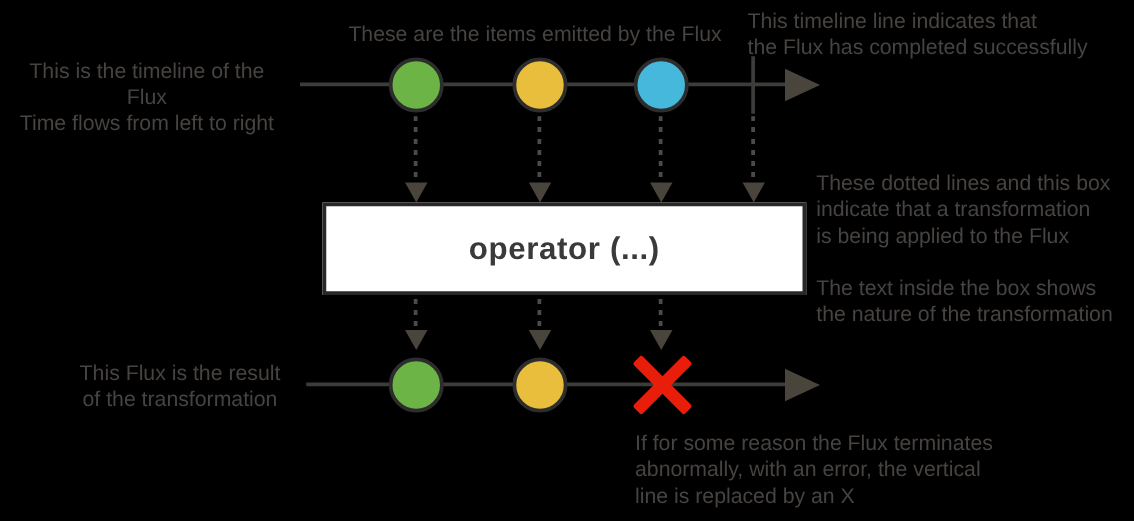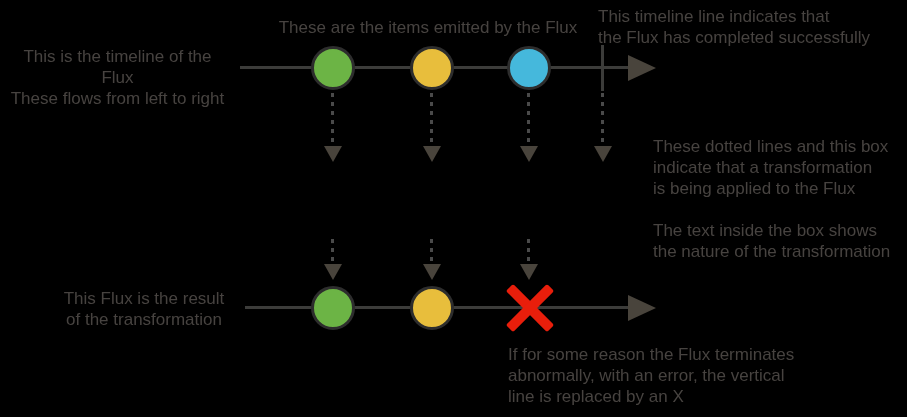--- a/index.html
+++ b/index.html
@@ -92,21 +92,21 @@
   }
   .error-x .bar.a { transform: rotate(45deg); }
   .error-x .bar.b { transform: rotate(-45deg); }
 </style>
 </head>
 <body>
 
 <div class="canvas">
 
   <div class="note centered" style="left:10px; top:46px; width:215px;">This is the timeline of the Flux
-These flows from left to right</div>
+Time flows from left to right</div>
 
   <div class="note centered" style="left:278px; top:17px; width:300px;text-align:center;">These are the items emitted by the Flux</div>
 
   <div class="note" style="left:598px; top:6px; width:280px;">This timeline line indicates that
 the Flux has completed successfully</div>
 
   <div class="note" style="left:653px; top:136px; width:260px;">These dotted lines and this box
 indicate that a transformation
 is being applied to the Flux
 
@@ -138,20 +138,23 @@
   </div>
   <div class="dotted-arrow" style="left:527px; top:93px;">
     <div class="dashes" style="height:53px;"></div>
     <div class="tri-down" style="top:53px;"></div>
   </div>
   <div class="dotted-arrow" style="left:601px; top:93px;">
     <div class="dashes" style="height:53px;"></div>
     <div class="tri-down" style="top:53px;"></div>
   </div>
 
+  <div class="op-box">
+    <span class="op-label">operator (...)</span>
+  </div>
 
   <div class="dotted-arrow" style="left:331px; top:239px;">
     <div class="dashes" style="height:25px;"></div>
     <div class="tri-down" style="top:25px;"></div>
   </div>
   <div class="dotted-arrow" style="left:430px; top:239px;">
     <div class="dashes" style="height:25px;"></div>
     <div class="tri-down" style="top:25px;"></div>
   </div>
   <div class="dotted-arrow" style="left:527px; top:239px;">

